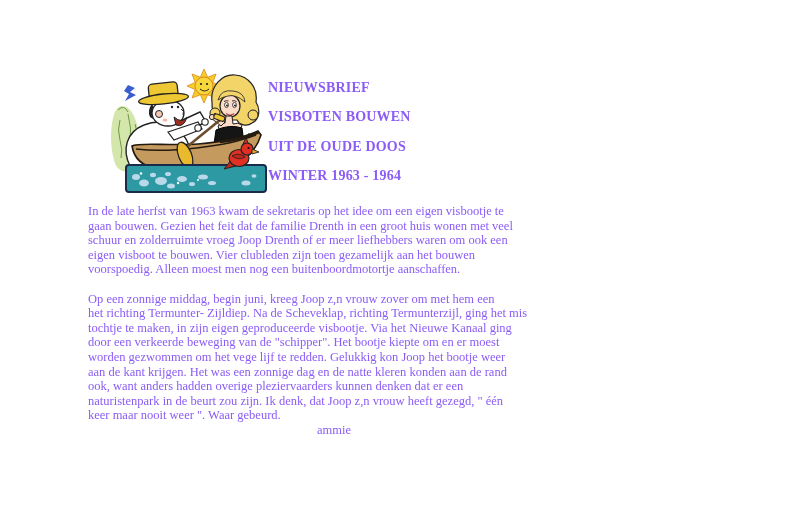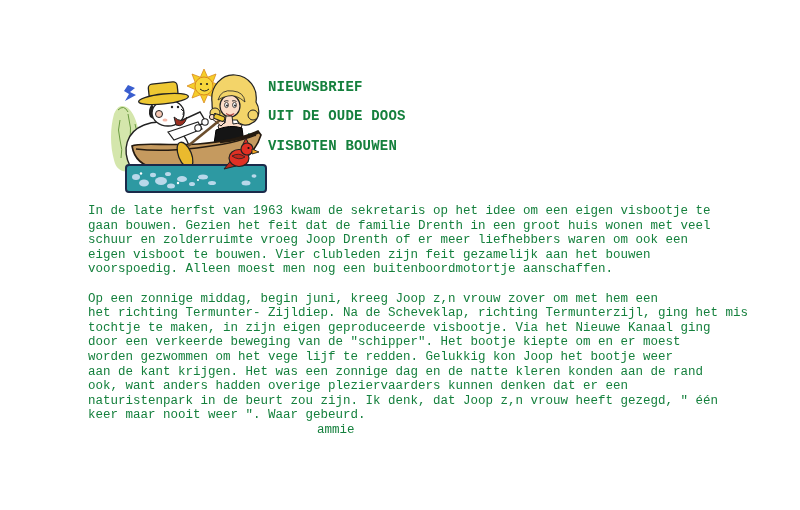--- a/index.html
+++ b/index.html
@@ -1,21 +1,21 @@
 <!DOCTYPE html>
 <html><head>
 <meta charset="utf-8">
 <style>
   html,body { margin:0; padding:0; background:#ffffff; }
   .page {
     position:relative;
     width:800px; height:510px;
     background:#ffffff;
-    font-family:Liberation Mono, monospace;
-    color:#15803d;
+    font-family:Liberation Serif, serif;
+    color:#8b5cf6;
     overflow:hidden;
   }
   .cartoon {
     position:absolute; left:108px; top:62px;
     width:159px; height:133px;
   }
   .titles {
     position:absolute; left:268px; top:73px;
   }
   .ht {
@@ -135,30 +135,31 @@
       <path d="M124,94 Q131,90 137,95 Q131,99 124,94 Z" stroke="#222222" stroke-width="0.8" fill="#c1271b"></path>
       <polygon points="135,82 138,76 141,83" stroke="#222222" stroke-width="1" fill="#e03024"></polygon>
       <circle cx="139" cy="87" r="6" stroke="#222222" stroke-width="1.2" fill="#e03024"></circle>
       <circle cx="140.5" cy="86" r="1.1" fill="#111111"></circle>
       <polygon points="144,87 151,90 144,92" stroke="#222222" stroke-width="0.9" fill="#f2a31f"></polygon>
     </g>
   </svg>
 
   <div class="titles">
     <div class="ht">NIEUWSBRIEF</div>
+    <div class="ht">VISBOTEN BOUWEN</div>
     <div class="ht">UIT DE OUDE DOOS</div>
-    <div class="ht">VISBOTEN BOUWEN</div>
+    <div class="ht">WINTER 1963 - 1964</div>
   </div>
 
   <div class="article">
     <div class="paragraph">
         <div class="tline">In de late herfst van 1963 kwam de sekretaris op het idee om een eigen visbootje te</div>
         <div class="tline">gaan bouwen. Gezien het feit dat de familie Drenth in een groot huis wonen met veel</div>
         <div class="tline">schuur en zolderruimte vroeg Joop Drenth of er meer liefhebbers waren om ook een</div>
-        <div class="tline">eigen visboot te bouwen. Vier clubleden zijn feit gezamelijk aan het bouwen</div>
+        <div class="tline">eigen visboot te bouwen. Vier clubleden zijn toen gezamelijk aan het bouwen</div>
         <div class="tline">voorspoedig. Alleen moest men nog een buitenboordmotortje aanschaffen.</div>
       </div>
     <div class="par-gap"></div>
     <div class="paragraph">
         <div class="tline">Op een zonnige middag, begin juni, kreeg Joop z,n vrouw zover om met hem een</div>
         <div class="tline">het richting Termunter- Zijldiep. Na de Scheveklap, richting Termunterzijl, ging het mis</div>
         <div class="tline">tochtje te maken, in zijn eigen geproduceerde visbootje. Via het Nieuwe Kanaal ging</div>
         <div class="tline">door een verkeerde beweging van de "schipper". Het bootje kiepte om en er moest</div>
         <div class="tline">worden gezwommen om het vege lijf te redden. Gelukkig kon Joop het bootje weer</div>
         <div class="tline">aan de kant krijgen. Het was een zonnige dag en de natte kleren konden aan de rand</div>

